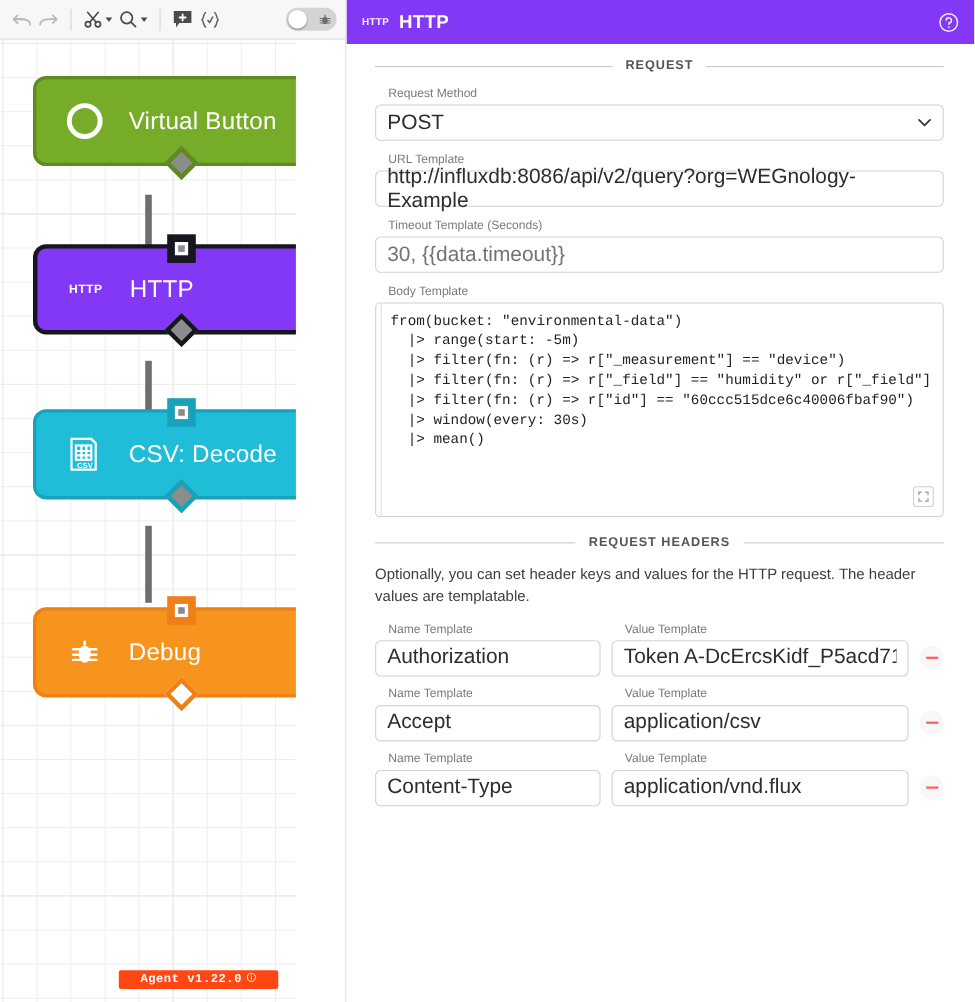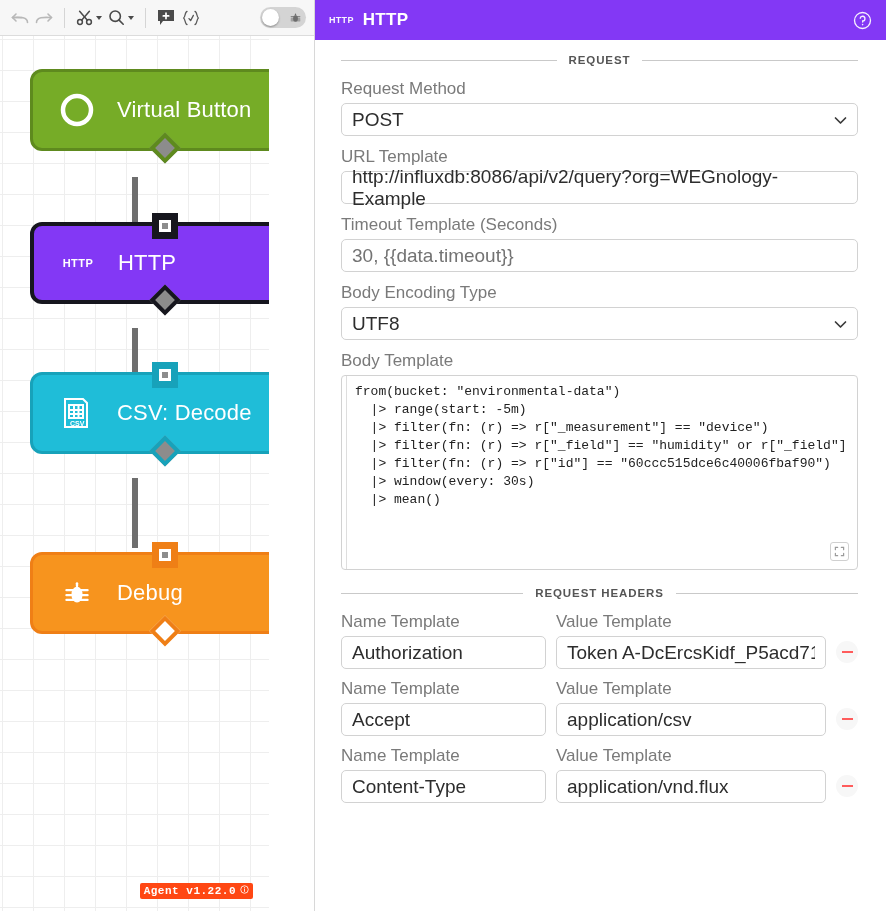--- a/index.html
+++ b/index.html
@@ -147,21 +147,21 @@
 
   .agent-badge {
     position: absolute;
     right: 16px; bottom: 12px;
     background: #ff4713;
     color: #fff;
     font-family: "Liberation Mono", monospace;
     font-size: 11px;
     font-weight: bold;
     letter-spacing: .5px;
-    padding: 2px 4px;
+    padding: 2px 20px;
     border-radius: 2px;
     display: flex; align-items: center; gap: 4px;
     white-space: nowrap;
   }
 
   
   #right-pane {
     position: relative;
     width: 571px; height: 911px;
     background: #fff;
@@ -214,24 +214,25 @@
   .desc {
     font-size: 13.6px;
     color: #3d3d3d;
     line-height: 1.47;
     margin: 0 0 14px 14px;
     padding-right: 6px;
   }
 
   .field { margin: 0 14px 11px 14px; }
   .field-label {
-    font-size: 17px;
+    font-size: 11px;
     color: #7a7a7a;
     margin-bottom: 4px;
     display: block;
+    margin-left: 12px;
   }
   .ctrl {
     width: 100%;
     height: 33px;
     border: 1px solid #d2d2d2;
     border-radius: 5px;
     background: #fff;
     font-family: "Liberation Sans", sans-serif;
     font-size: 19px;
     color: #2d2d2d;
@@ -504,31 +505,20 @@
       <div class="field">
         <label class="field-label">URL Template</label>
         <div class="ctrl">http://influxdb:8086/api/v2/query?org=WEGnology-Example</div>
       </div>
 
       <div class="field">
         <label class="field-label">Timeout Template (Seconds)</label>
         <div class="ctrl placeholder">30, {{data.timeout}}</div>
       </div>
 
-      <div class="field">
-        <label class="field-label">Body Encoding Type</label>
-        <div class="sel-wrap">
-          <div class="ctrl">UTF8</div>
-          <span class="sel-caret">
-            <svg width="13" height="9" viewBox="0 0 13 9" fill="none" stroke="currentColor" stroke-width="1.7" stroke-linecap="round" stroke-linejoin="round">
-                <path d="M1.5 2 L6.5 7 L11.5 2"></path>
-              </svg>
-          </span>
-        </div>
-      </div>
 
       <div class="field" style="margin-bottom:0;">
         <label class="field-label">Body Template</label>
       </div>
       <div class="code-box">
         <div class="code-inner">
           <div class="code-gutter"></div>
           <pre class="code">from(bucket: "environmental-data")
   |&gt; range(start: -5m)
   |&gt; filter(fn: (r) =&gt; r["_measurement"] == "device")
@@ -542,20 +532,21 @@
             <path d="M1.5 4 V1.5 H4"></path>
               <path d="M8 1.5 H10.5 V4"></path>
             <path d="M10.5 8 V10.5 H8"></path>
               <path d="M4 10.5 H1.5 V8"></path>
           </svg>
         </div>
       </div>
 
       <div class="section-divider" style="margin-top:17px;">REQUEST HEADERS</div>
 
+      <p class="desc">Optionally, you can set header keys and values for the HTTP request. The header values are templatable.</p>
 
       <div class="hdr-row">
         <div class="hdr-col-name">
           <label class="field-label">Name Template</label>
           <div class="ctrl">Authorization</div>
         </div>
         <div class="hdr-col-value">
           <label class="field-label">Value Template</label>
           <div class="ctrl">
               <span class="clip">Token A-DcErcsKidf_P5acd716qD-uLWxejSTtm</span>

